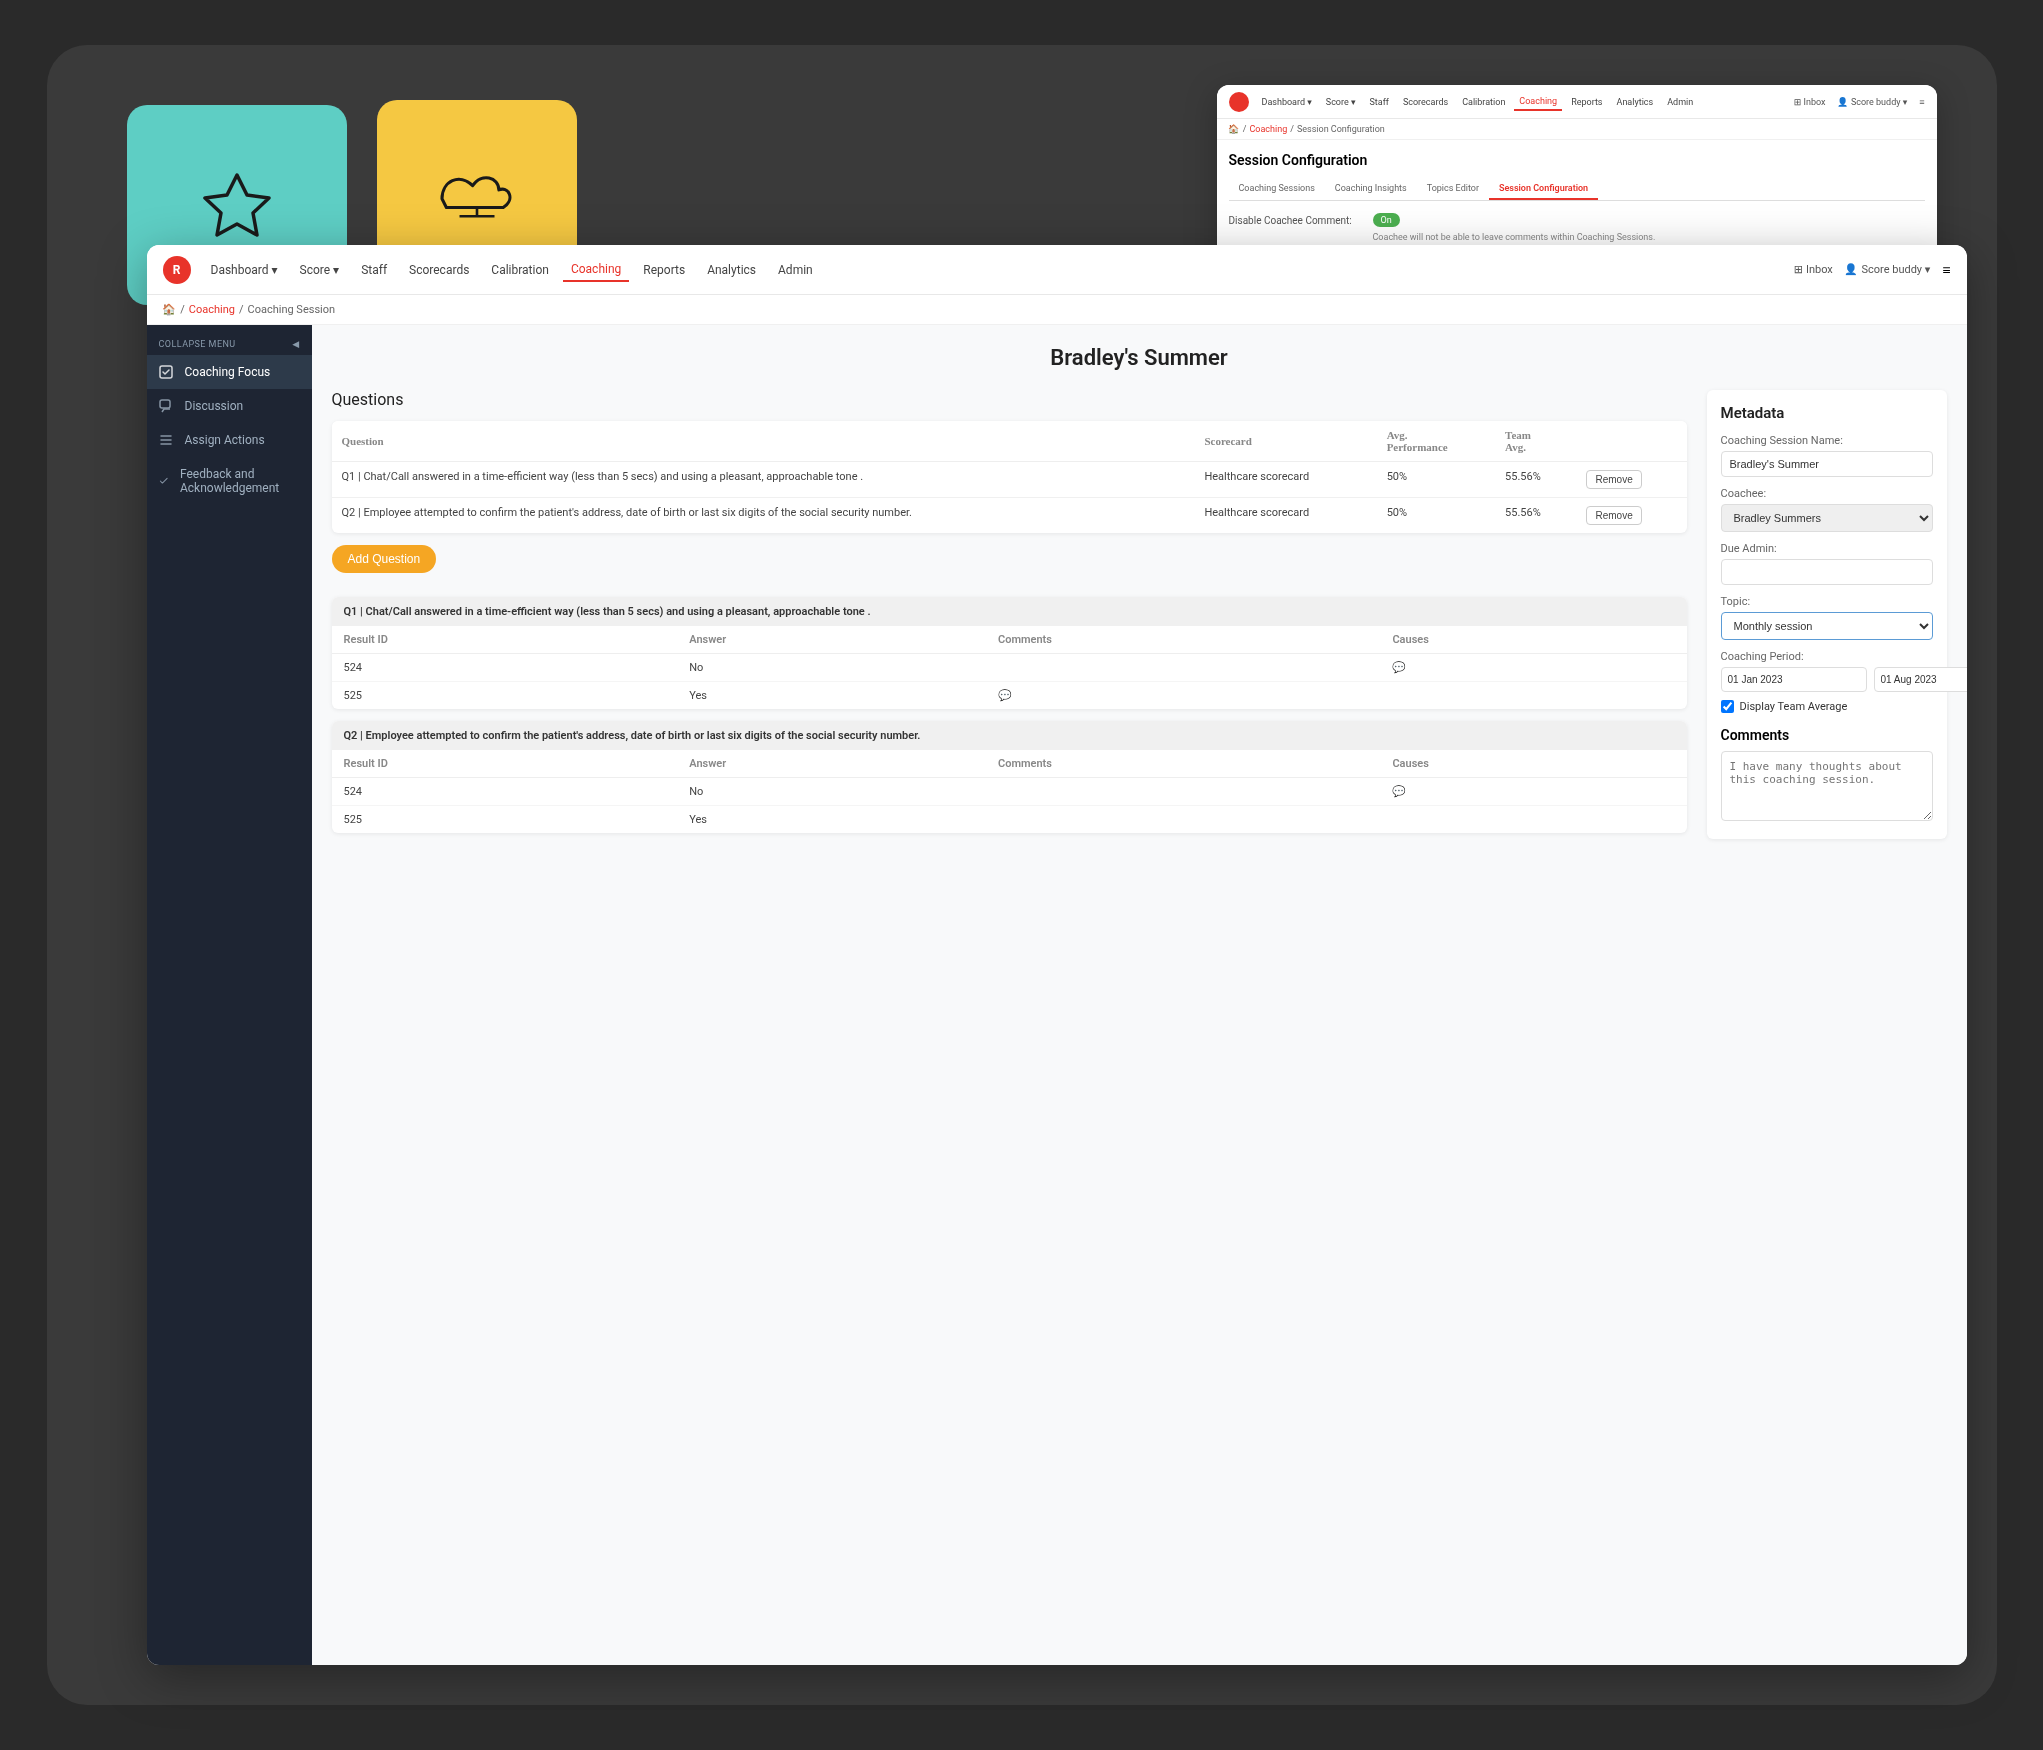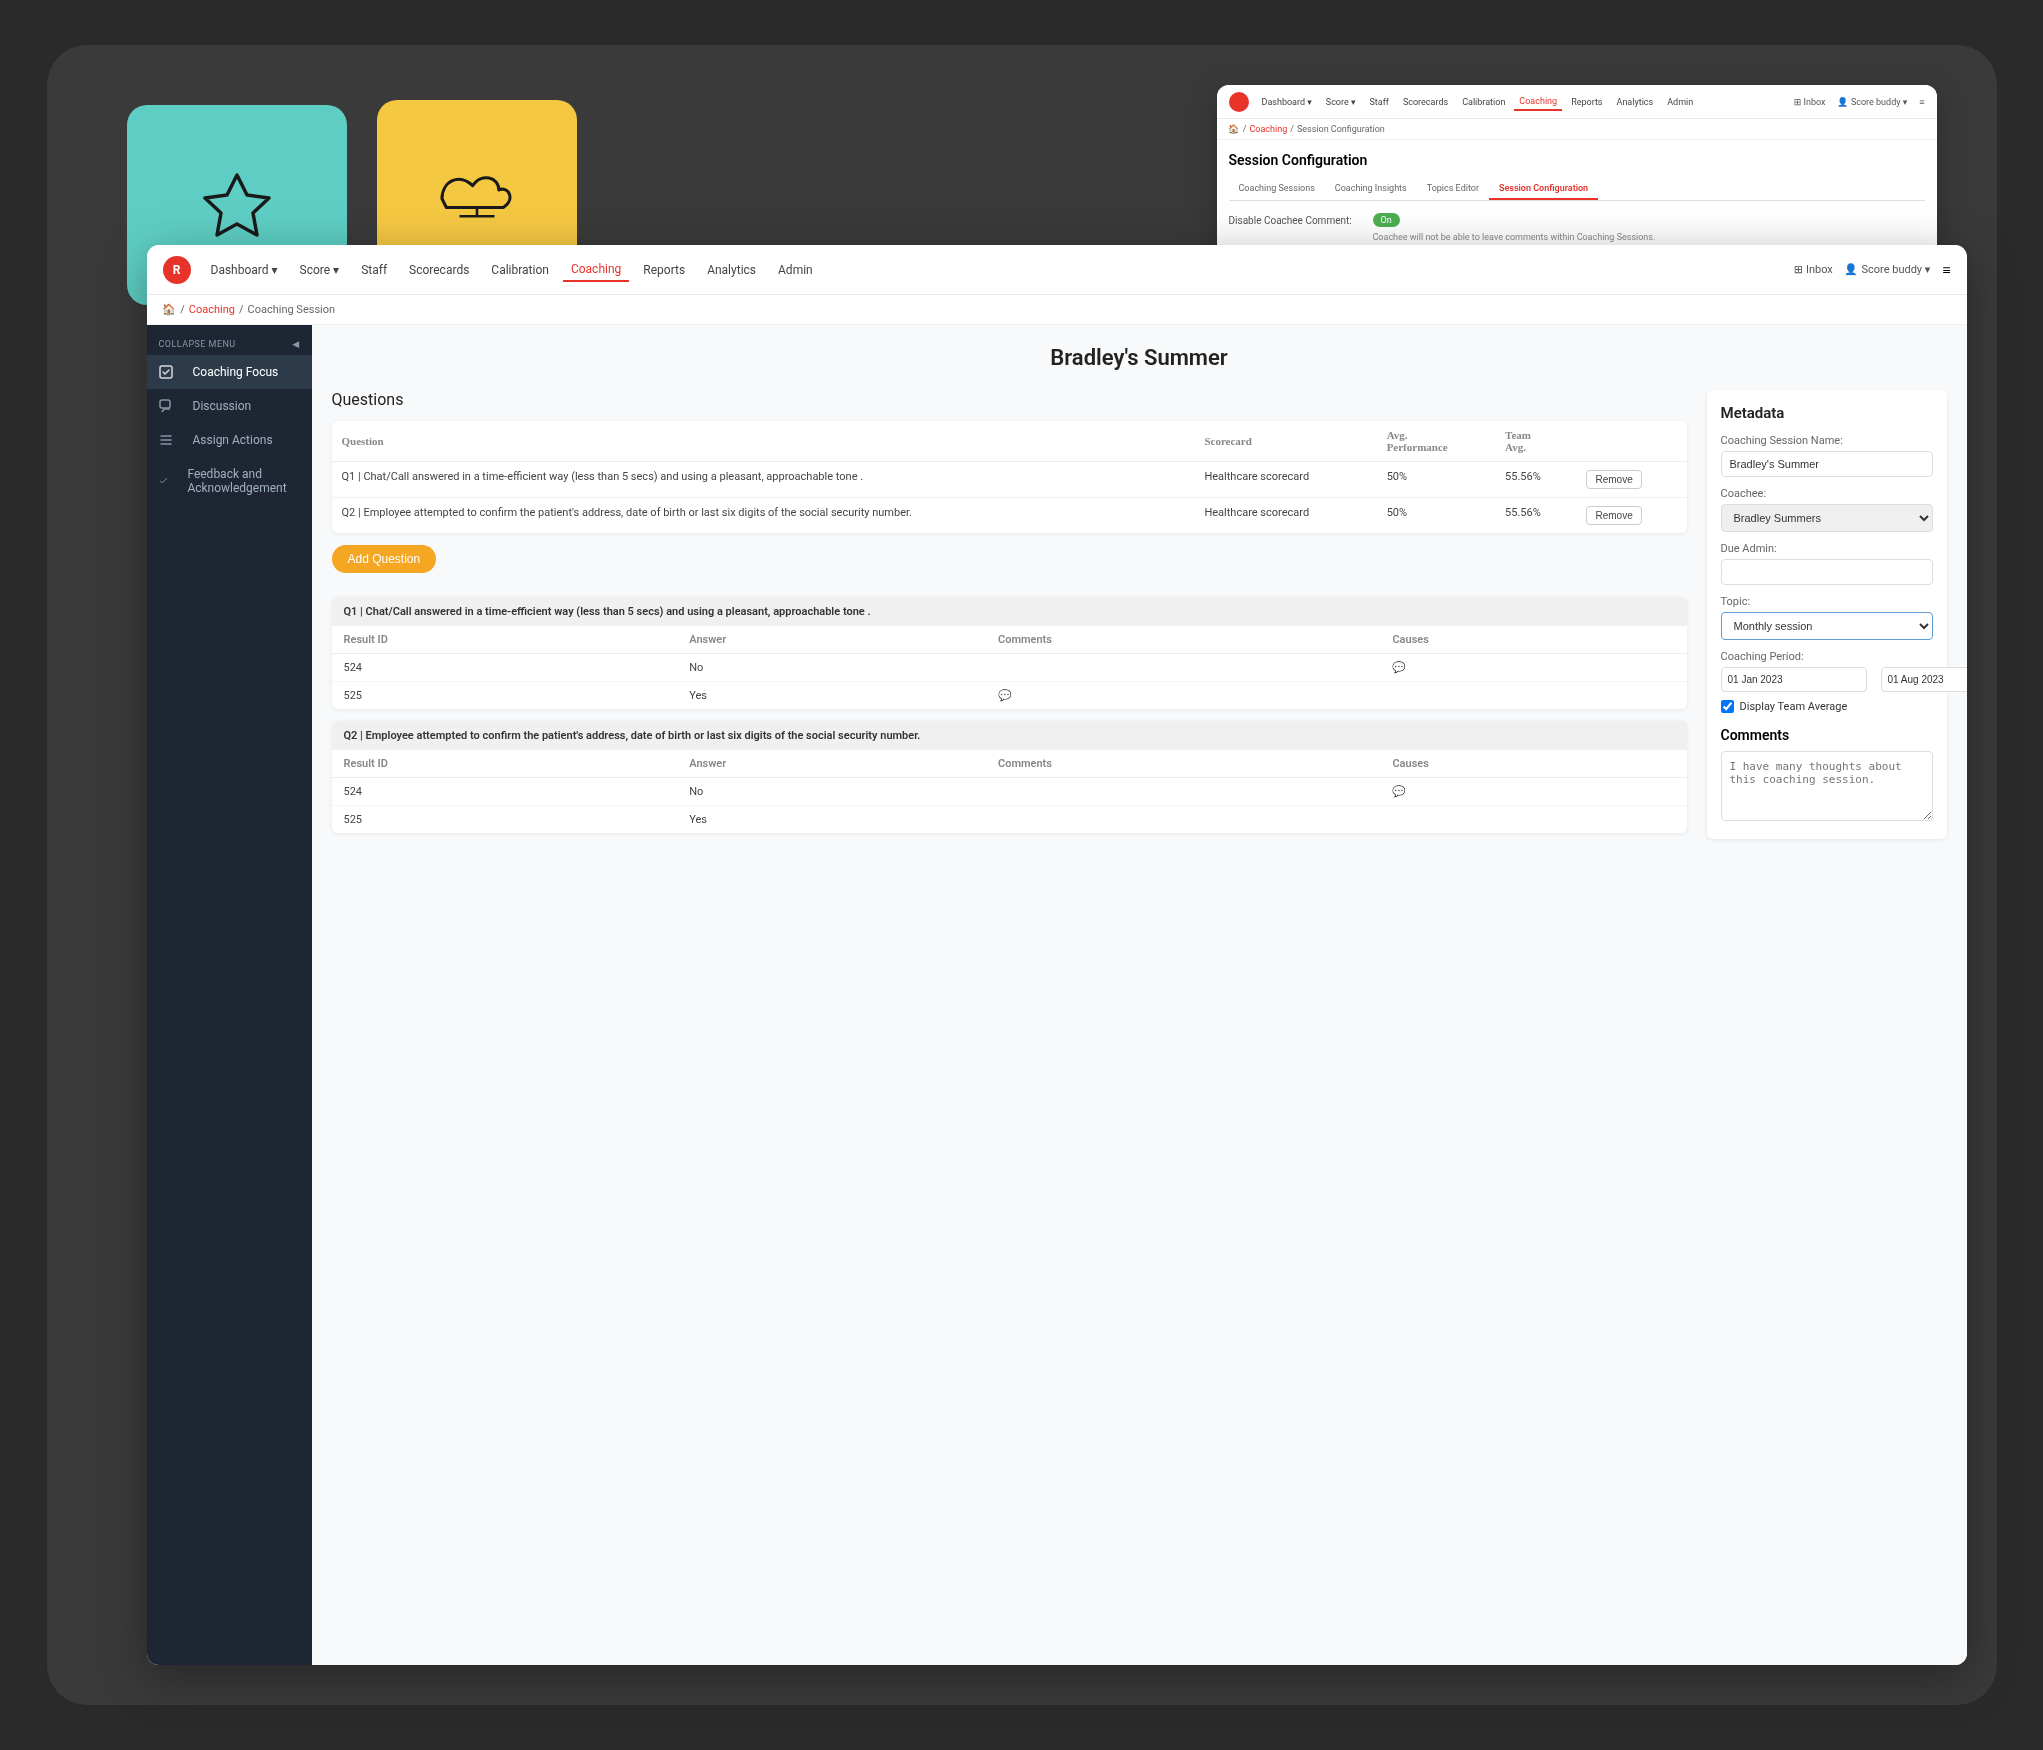--- a/index.html
+++ b/index.html
@@ -160,21 +160,21 @@
       align-items: center;
       justify-content: space-between;
       letter-spacing: 0.05em;
     }
     .sidebar-item {
       padding: 10px 12px;
       font-size: 12px;
       color: #a0b0c0;
       display: flex;
       align-items: center;
-      gap: 20px;
+      gap: 12px;
       cursor: pointer;
     }
     .sidebar-item.active {
       background: #2d3a4a;
       color: #fff;
     }
     .sidebar-item .si-icon {
       width: 14px; height: 14px;
       opacity: 0.8;
     }
@@ -332,21 +332,21 @@
       width: 100%;
       border: 1px solid #5b9bd5;
       border-radius: 4px;
       padding: 6px 8px;
       font-size: 11px;
       color: #333;
       background: #fff;
     }
     .meta-dates {
       display: flex;
-      gap: 14px;
+      gap: 7px;
       align-items: center;
     }
     .meta-dates input {
       flex: 1;
       border: 1px solid #ddd;
       border-radius: 4px;
       padding: 6px 6px;
       font-size: 10px;
       color: #333;
     }

